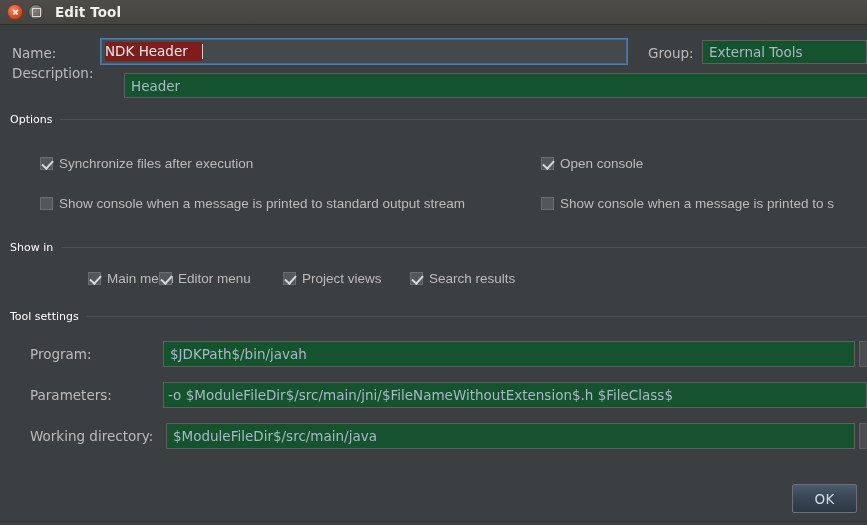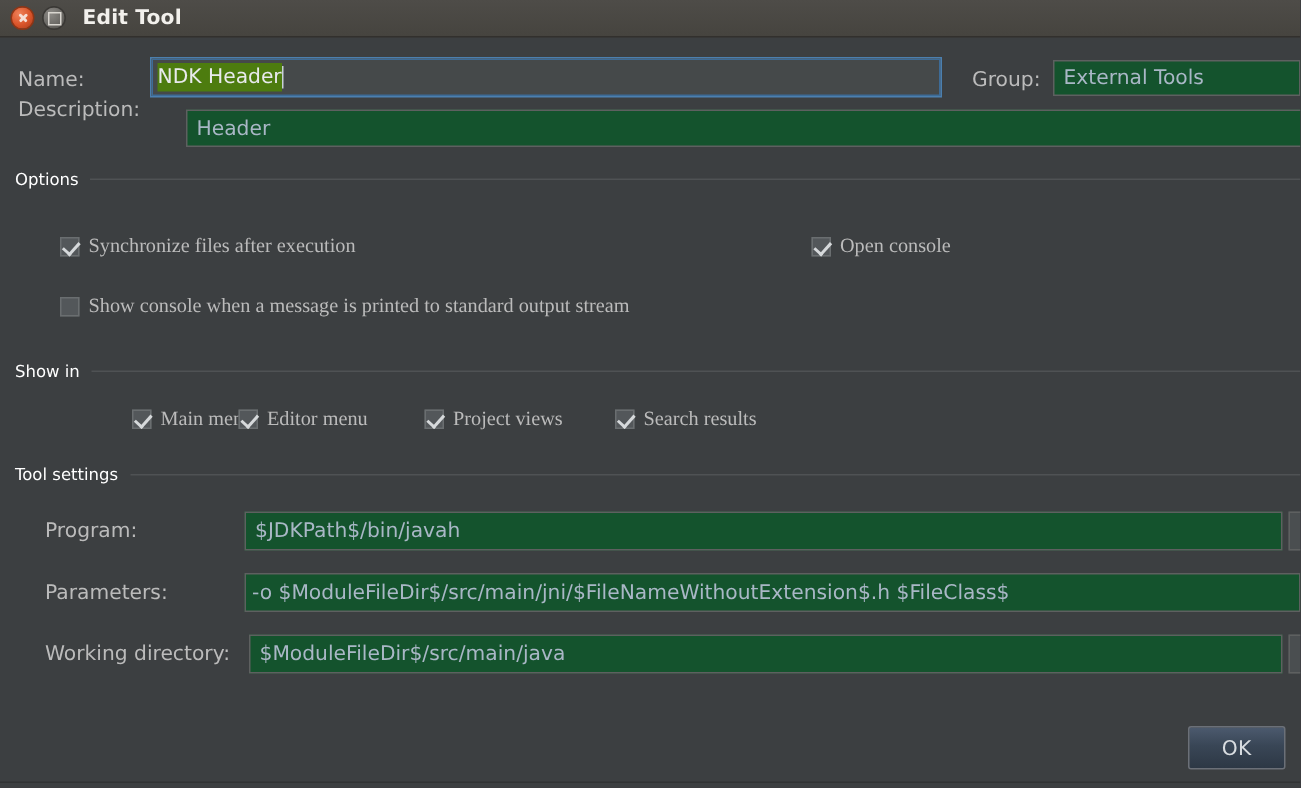--- a/index.html
+++ b/index.html
@@ -100,23 +100,23 @@
     padding-left: 6px;
     overflow: hidden;
     white-space: nowrap;
   }
   .field.focused {
     border: 1px solid #4b7fae;
     box-shadow: 0 0 0 1px #3d6b96 inset;
     background: #45494a;
   }
   .sel {
-    background: #4d7c0f;
+    background: #7f1d1d;
     color: #e8eaec;
-    padding: 1px 0 2px 0;
+    padding: 1px 14px 2px 0;
   }
   .caret {
     display: inline-block;
     width: 1px;
     height: 15px;
     background: #c8d0d8;
     margin-left: 0px;
     vertical-align: middle;
   }
 
@@ -153,21 +153,21 @@
     position: absolute;
     left: 3px; top: 0px;
     width: 5px; height: 9px;
     border: solid #d6d9db;
     border-width: 0 2px 2px 0;
     transform: rotate(42deg);
   }
   .cbtext {
     color: #bbbbbb;
     font-size: 13.5px;
-    font-family: Liberation Serif, serif;
+    font-family: Liberation Sans, sans-serif;
     white-space: nowrap;
   }
 
   
   .browse {
     position: absolute;
     background: #4a4e50;
     border: 1px solid #5e6060;
     color: #b8b8b8;
     font-size: 12px;
@@ -243,20 +243,24 @@
   <div class="cbrow" style="left:541px;top:156px;">
     <span class="cbox checked"></span>
     <span class="cbtext">Open console</span>
   </div>
 
   <div class="cbrow" style="left:40px;top:196px;">
     <span class="cbox"></span>
     <span class="cbtext">Show console when a message is printed to standard output stream</span>
   </div>
 
+  <div class="cbrow" style="left:541px;top:196px;width:326px;overflow:hidden;">
+    <span class="cbox"></span>
+    <span class="cbtext">Show console when a message is printed to s</span>
+  </div>
 
   <div class="section" style="left:10px;top:241px;">
     <span class="lbl-dim">Show in</span>
     <span class="sline"></span>
   </div>
 
   <div class="cbrow" style="left:44px;top:271px;padding-left:44px;">
     <span class="cbox checked"></span>
     <span class="cbtext">Main menu</span>
   </div>

